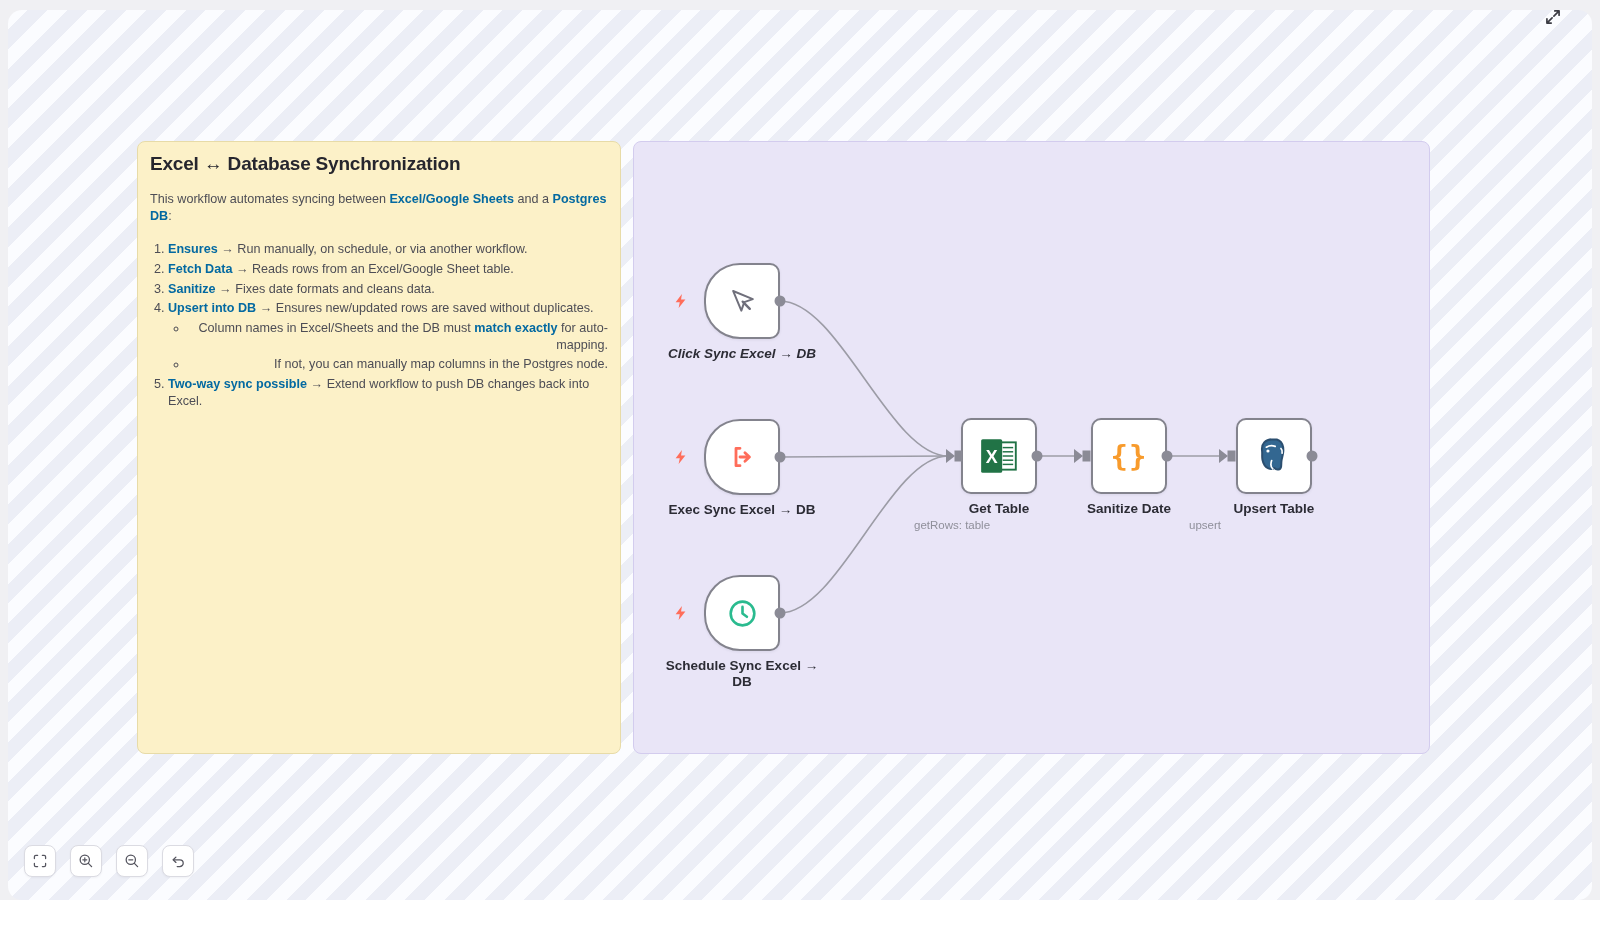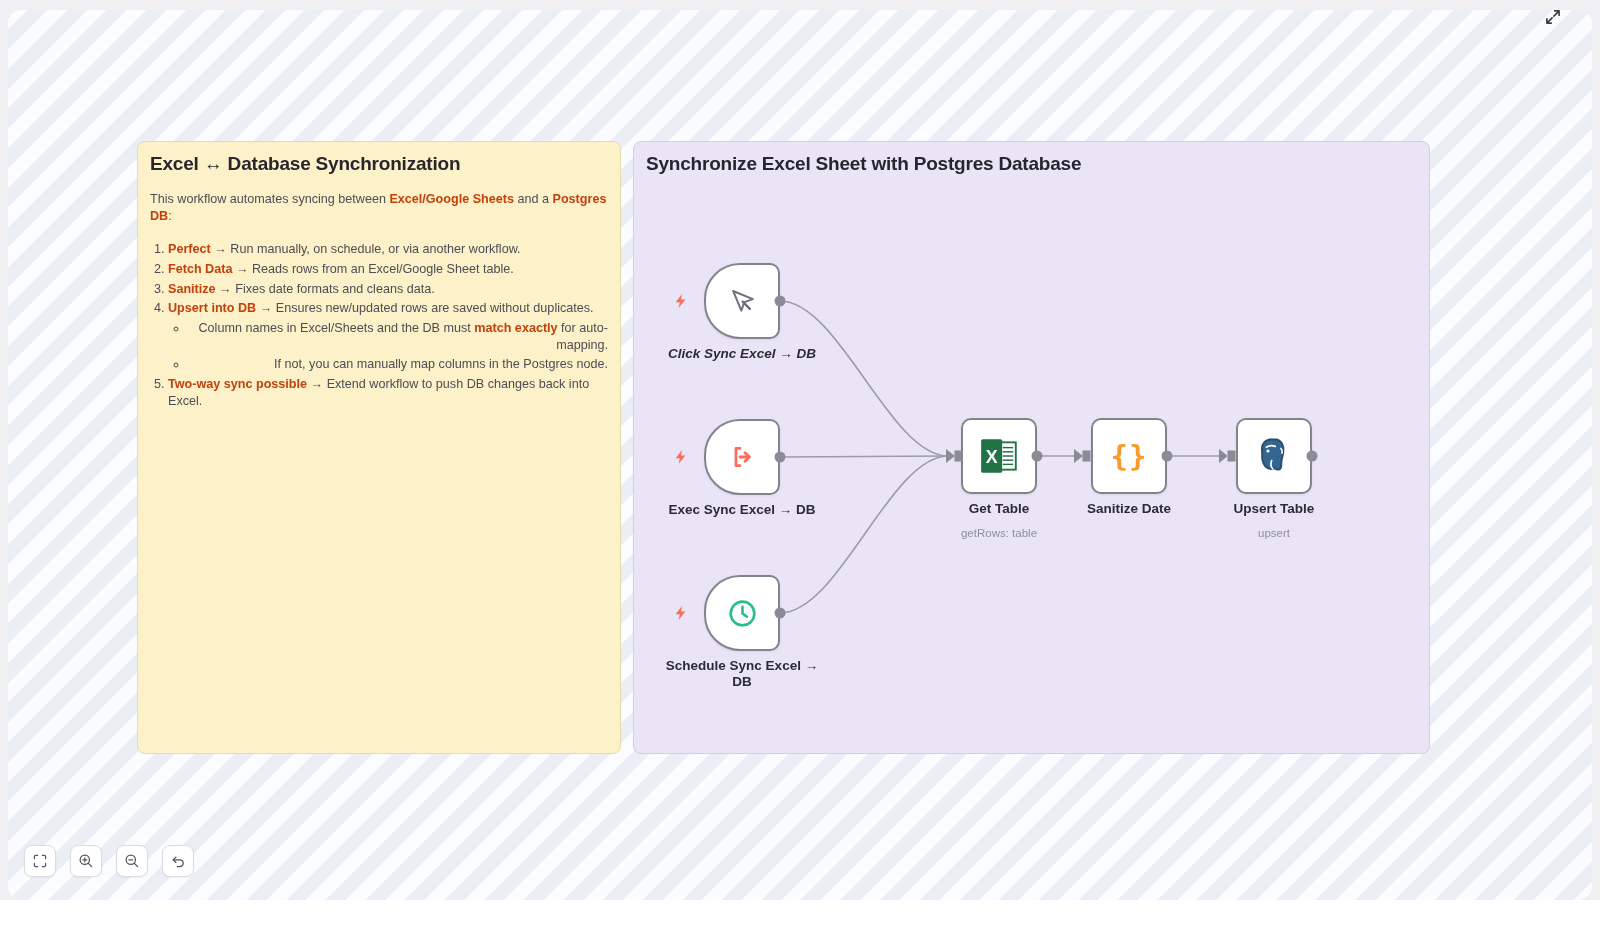--- a/index.html
+++ b/index.html
@@ -9,39 +9,39 @@
     background:repeating-linear-gradient(135deg,#FBFCFF 0px,#FBFCFF 14px,#ECEEF6 14px,#ECEEF6 28px);
     overflow:hidden;}
   .expand-btn{position:absolute;left:1544px;top:8px;width:20px;height:20px;cursor:pointer;z-index:9;}
 
   
   .note{position:absolute;border-radius:8px;box-sizing:border-box;padding:11px 12px;}
   .note-yellow{left:129px;top:131px;width:484px;height:613px;background:#FCF1C8;border:1px solid #E7DBA8;}
   .note-purple{left:625px;top:131px;width:797px;height:613px;background:#E9E5F7;border:1px solid #D3CCEE;}
   .note h2{margin:0;font-size:19px;font-weight:bold;color:#26262E;letter-spacing:-0.2px;}
   .note-body{margin-top:16px;font-size:12.6px;line-height:1.38;color:#4D4D55;}
-  .note-body b{color:#c2410c;}
+  .note-body b{color:#0369a1;}
   .note-body p{margin:0;}
   ol.note-list{margin:15px 0 0 0;padding-left:18px;}
   ol.note-list>li{margin:2.5px 0;}
   ul.sub{list-style:circle;margin:2px 0 2px 0;padding-left:20px;text-align:right;}
   ul.sub>li{margin:1.5px 0;}
   .usecase{margin:12px 0 0 16px !important;}
 
   
   .edges{position:absolute;left:0;top:0;width:797px;height:613px;pointer-events:none;z-index:3;}
   .node-wrap{position:absolute;width:76px;z-index:2;}
   .node-box{width:76px;height:76px;background:#ffffff;border:2px solid #83838D;border-radius:10px;
     box-sizing:border-box;display:flex;align-items:center;justify-content:center;
     box-shadow:0 1px 3px rgba(40,40,60,.08);cursor:pointer;}
   .node-box.trigger{border-radius:36px 10px 10px 36px;}
   .node-label{position:absolute;top:83px;left:50%;transform:translateX(-50%);width:170px;
     text-align:center;font-size:13.5px;font-weight:600;color:#2C2C35;line-height:1.22;}
   .node-sub{position:absolute;top:118px;left:50%;transform:translateX(-50%);width:170px;
-    text-align:center;font-size:11.5px;color:#8F8F9A;margin-top:8px;}
+    text-align:left;font-size:11.5px;color:#8F8F9A;}
   .node-sub.one-line{top:101px;}
   .bolt{position:absolute;left:-31px;top:30px;width:15px;height:16px;}
   .braces{font:600 29px "DejaVu Sans Mono","DejaVu Sans",monospace;color:#F89B2C;letter-spacing:1px;}
 
   
   .toolbar{position:absolute;left:16px;top:835px;display:flex;gap:14px;z-index:5;}
   .tool-btn{width:30px;height:30px;background:#ffffff;border:1px solid #DBDBE2;border-radius:8px;
     display:flex;align-items:center;justify-content:center;cursor:pointer;
     box-shadow:0 1px 2px rgba(40,40,60,.05);}
 </style>
@@ -50,34 +50,33 @@
 
 <div class="gray-band"></div>
 
 <div class="canvas-card">
 
   <div class="note note-yellow">
     <h2>Excel ↔ Database Synchronization</h2>
     <div class="note-body">
       <p id="yellow-intro"><span>This workflow automates syncing between </span><b>Excel/Google Sheets</b><span> and a </span><b>Postgres DB</b><span>:</span></p>
       <ol class="note-list" id="yellow-list">
-          <li><b>Perfect</b><span> → Run manually, on schedule, or via another workflow.</span></li>
+          <li><b>Ensures</b><span> → Run manually, on schedule, or via another workflow.</span></li>
           <li><b>Fetch Data</b><span> → Reads rows from an Excel/Google Sheet table.</span></li>
           <li><b>Sanitize</b><span> → Fixes date formats and cleans data.</span></li>
           <li><b>Upsert into DB</b><span> → Ensures new/updated rows are saved without duplicates.</span><ul class="sub">
               <li><span>Column names in Excel/Sheets and the DB must </span><b>match exactly</b><span> for auto-mapping.</span></li>
               <li><span>If not, you can manually map columns in the Postgres node.</span></li>
             </ul></li>
           <li><b>Two-way sync possible</b><span> → Extend workflow to push DB changes back into Excel.</span></li>
         </ol>
     </div>
   </div>
 
   <div class="note note-purple">
-    <h2>Synchronize Excel Sheet with Postgres Database</h2>
 
     <svg class="edges" viewBox="0 0 797 613">
       <g stroke="#9C9CA6" stroke-width="1.6" fill="none">
         <path d="M146,159 C205,159 256,314 314,314"></path>
         <path d="M146,315 L314,314"></path>
         <path d="M146,471 C205,471 256,314 314,314"></path>
         <path d="M403,314 L441,314"></path>
         <path d="M533,314 L586,314"></path>
       </g>
       <g fill="#8B8B96">

